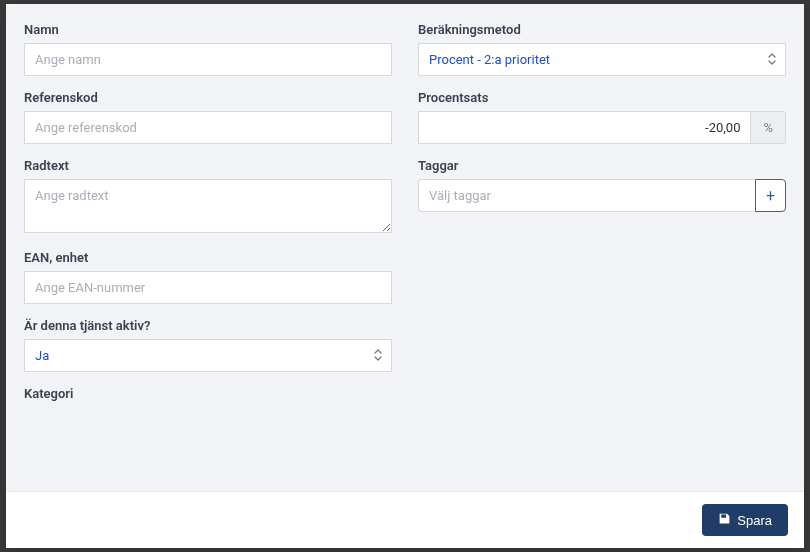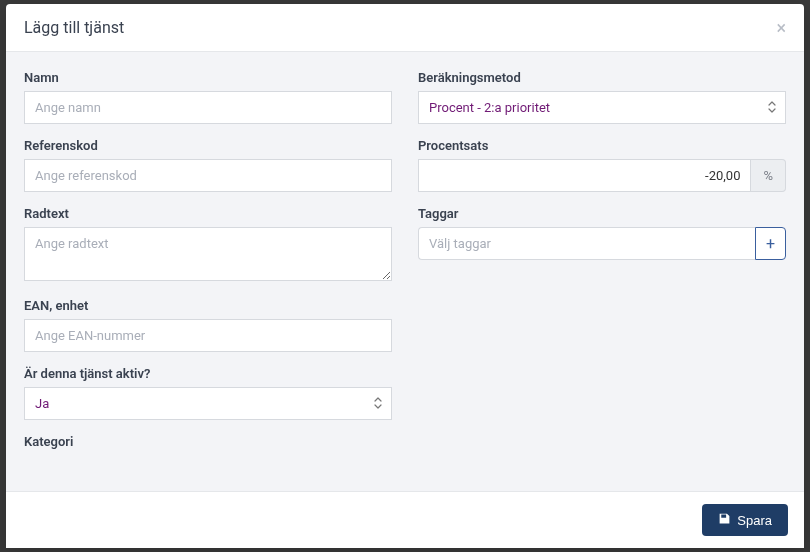--- a/index.html
+++ b/index.html
@@ -80,21 +80,21 @@
     border: 1px solid #d6d9de;
     border-radius: 0;
     font-size: 13px;
     background: #fff;
     color: #333;
     font-family: inherit;
   }
   .form-control::placeholder { color: #a9aeb8; }
   textarea.form-control { resize: vertical; height: 54px; }
   .select-wrap { position: relative; }
-  .select-wrap .form-control { padding-right: 28px; color:#701a75;}
+  .select-wrap .form-control { padding-right: 28px; color:#1d4ed8;}
   .select-caret {
     position: absolute;
     right: 10px;
     top: 50%;
     transform: translateY(-50%);
     pointer-events: none;
     font-size: 10px;
     color: #777;
   }
   .input-group { display:flex; }
@@ -143,24 +143,20 @@
     align-items:center;
     gap:6px;
   }
   .save-icon-svg { width:13px; height:13px; }
 </style>
 </head>
 <body>
 
 <div class="modal">
 
-  <div class="modal-header">
-    <div class="modal-title">Lägg till tjänst</div>
-    <div class="close-icon">×</div>
-  </div>
 
   <div class="modal-body">
 
 
     <div class="form-grid">
 
       <div class="col">
 
         <div class="form-group">
           <label class="form-label">Namn</label>

